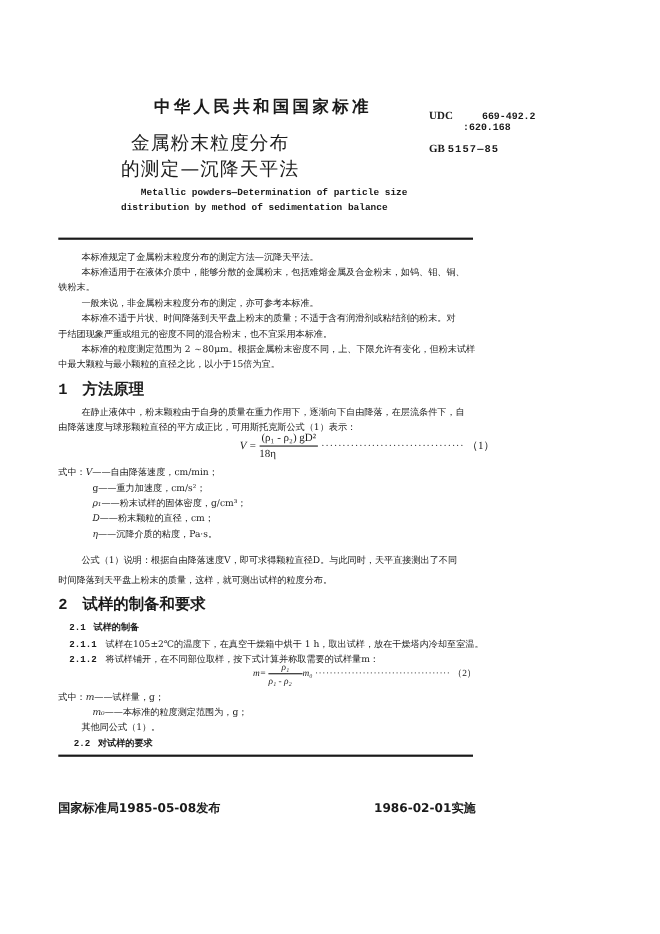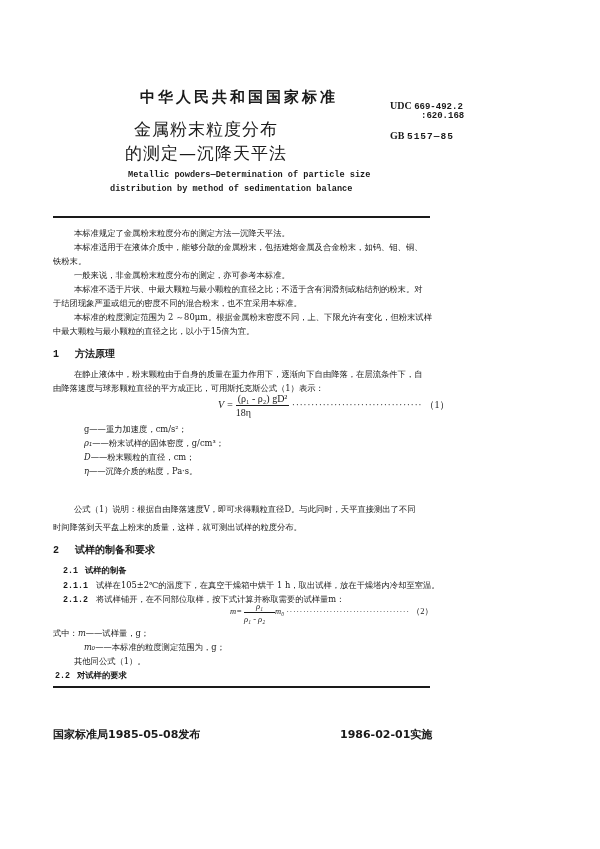--- a/index.html
+++ b/index.html
@@ -2,37 +2,37 @@
 <html><head>
   <meta charset="utf-8">
   <style>
     html, body { margin: 0; padding: 0; background: #ffffff; }
     body {
       width: 600px; height: 849px; position: relative; overflow: hidden;
       font-family: "DejaVu Serif", serif; color: #1a1a1a;
     }
     .abs { position: absolute; }
     .hdr-cn { left: 140px; top: 88px; font-family: "DejaVu Sans", sans-serif; font-weight: bold; font-size: 15px; letter-spacing: 3px; }
-    .title { left: 121px; width: 170px; text-align: center; font-family: "DejaVu Sans", sans-serif; font-size: 17px; letter-spacing: 1px; }
+    .title { left: 106px; width: 170px; text-align: center; font-family: "DejaVu Sans", sans-serif; font-size: 17px; letter-spacing: 1px; }
     .title1 { top: 118px; }
     .title2 { top: 142px; }
     .udc { left: 390px; top: 101px; font-family: "Liberation Serif", serif; font-weight: bold; font-size: 10px; line-height: 10px; }
-    .udc .n { font-family: "Liberation Mono", monospace; font-size: 9px; }
+    .udc .n { font-family: "Liberation Mono", monospace; font-size: 9px; margin-left: 24px; }
     .udc2 { left: 421px; top: 111px; font-family: "Liberation Mono", monospace; font-weight: bold; font-size: 9px; }
     .gb { left: 390px; top: 130px; font-family: "Liberation Serif", serif; font-weight: bold; font-size: 10px; }
     .gb .n { font-family: "Liberation Mono", monospace; font-size: 9.5px; letter-spacing: 1px; }
     .en { left: 100px; width: 170px; font-family: "Liberation Mono", monospace; font-weight: bold; font-size: 8.6px; white-space: nowrap; }
     .en1 { top: 170px; left: 100px; padding-left: 28px; }
     .en2 { top: 184px; left: 110px; text-align: right; }
     .rule { left: 53px; width: 377px; height: 2px; background: #1a1a1a; }
     .rule-top { top: 216px; }
     .rule-bot { top: 686px; }
     .p { left: 53px; width: 380px; font-size: 8.3px; line-height: 14px; white-space: nowrap; }
     .ind { text-indent: 21px; }
-    .h1 { font-family: "DejaVu Sans", sans-serif; font-weight: bold; font-size: 10px; }
+    .h1 { font-family: "DejaVu Sans", sans-serif; font-weight: bold; font-size: 14px; }
     .h2 { font-family: "DejaVu Sans", sans-serif; font-weight: bold; font-size: 8.3px; }
     .num { display: inline-block; width: 22px; font-family: "Liberation Mono", monospace; font-weight: bold; }
     .num2 { display: inline-block; width: 33px; font-family: "Liberation Mono", monospace; font-weight: bold; }
     .formula { font-family: "Liberation Serif", serif; font-size: 10px; white-space: nowrap; }
     .frac { display: inline-block; vertical-align: middle; text-align: left; }
     .frac .numr { display: block; border-bottom: 1px solid #1a1a1a; padding: 0 2px 1px; }
     .frac .den { display: block; padding-top: 1px; }
     .dots { letter-spacing: 0.5px; color: #333; }
     .var { font-style: italic; }
     .foot { top: 727px; font-family: "DejaVu Sans", sans-serif; font-weight: bold; font-size: 11px; }
@@ -59,21 +59,21 @@
 
 <div class="abs en en1">Metallic powders—Determination of particle size</div>
 <div class="abs en en2">distribution by method of sedimentation balance</div>
 
 <div class="abs rule rule-top"></div>
 
 <div class="abs p ind" style="top:226px;">本标准规定了金属粉末粒度分布的测定方法—沉降天平法。</div>
 <div class="abs p ind" style="top:240px;">本标准适用于在液体介质中，能够分散的金属粉末，包括难熔金属及合金粉末，如钨、钼、铜、</div>
 <div class="abs p" style="top:254px;">铁粉末。</div>
 <div class="abs p ind" style="top:268px;">一般来说，非金属粉末粒度分布的测定，亦可参考本标准。</div>
-<div class="abs p ind" style="top:282px;">本标准不适于片状、中最大颗粒与最小颗粒的直径之比；不适于含有润滑剂或粘结剂的粉末。对</div>
+<div class="abs p ind" style="top:282px;">本标准不适于片状、时间降落到天平盘上粉末的质量；不适于含有润滑剂或粘结剂的粉末。对</div>
 <div class="abs p" style="top:296px;">于结团现象严重或组元的密度不同的混合粉末，也不宜采用本标准。</div>
 <div class="abs p ind" style="top:310px;">本标准的粒度测定范围为 2 ～80μm。根据金属粉末密度不同，上、下限允许有变化，但粉末试样</div>
 <div class="abs p" style="top:324px;">中最大颗粒与最小颗粒的直径之比，以小于15倍为宜。</div>
 
 <div class="abs p h1" style="top:347px;">
   <span class="num">1</span><span>方法原理</span>
 </div>
 <div class="abs p ind" style="top:367px;">在静止液体中，粉末颗粒由于自身的质量在重力作用下，逐渐向下自由降落，在层流条件下，自</div>
 <div class="abs p" style="top:381px;">由降落速度与球形颗粒直径的平方成正比，可用斯托克斯公式（1）表示：</div>
 
@@ -81,20 +81,21 @@
   <span class="var">V =</span>
   <span class="frac">
     <span class="numr">(ρ₁ - ρ₂)  gD²</span>
     <span class="den">18η</span>
   </span>
   <span class="dots">··································</span>
   <span>（1）</span>
 </div>
 
 <div class="abs p defs" style="top:422px;">
+  <div class="row"><span>式中：</span><span class="var">V</span><span>——自由降落速度，cm/min；</span></div>
   <div class="row" style="padding-left:31px;"><span>g</span><span>——重力加速度，cm/s²；</span></div>
   <div class="row" style="padding-left:31px;"><span class="var">ρ₁</span><span>——粉末试样的固体密度，g/cm³；</span></div>
   <div class="row" style="padding-left:31px;"><span class="var">D</span><span>——粉末颗粒的直径，cm；</span></div>
   <div class="row" style="padding-left:31px;"><span class="var">η</span><span>——沉降介质的粘度，Pa·s。</span></div>
 </div>
 
 <div class="abs p ind" style="top:502px;">公式（1）说明：根据自由降落速度V，即可求得颗粒直径D。与此同时，天平直接测出了不同</div>
 <div class="abs p" style="top:520px;">时间降落到天平盘上粉末的质量，这样，就可测出试样的粒度分布。</div>
 
 <div class="abs p h1" style="top:543px;">
@@ -118,19 +119,19 @@
   </span><span class="var">m₀</span>
   <span class="dots">·····································</span>
   <span>（2）</span>
 </div>
 
 <div class="abs p defs" style="top:626px;">
   <div class="row"><span>式中：</span><span class="var">m</span><span>——试样量，g；</span></div>
   <div class="row" style="padding-left:31px;"><span class="var">m₀</span><span>——本标准的粒度测定范围为，g；</span></div>
 </div>
 <div class="abs p" style="top:654px; left:74px;">其他同公式（1）。</div>
-<div class="abs p h2" style="top:668px; left:55px;">
+<div class="abs p h2" style="top:668px; left:67px;">
   <span class="num">2.2</span><span>对试样的要求</span>
 </div>
 
 <div class="abs rule rule-bot"></div>
 <div class="abs foot foot-l">国家标准局1985-05-08发布</div>
 <div class="abs foot foot-r">1986-02-01实施</div>
 
 </body></html>

